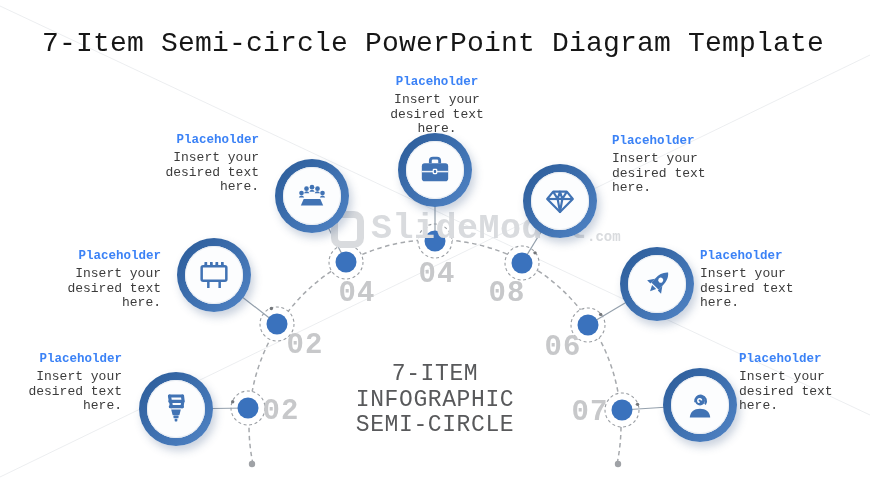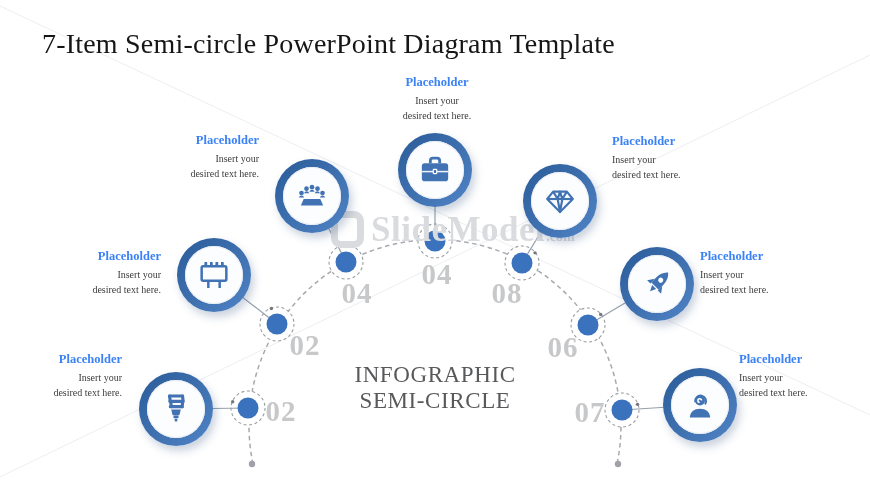--- a/index.html
+++ b/index.html
@@ -1,18 +1,18 @@
 <!DOCTYPE html>
 <html style="--ring-dark: #30619f; --ring-light: #4d80c1; --icon-blue: #4173b4; --dot-blue: #3a72bd; --num-gray: #c7c8ca; --center-gray: #58595b; --wm-gray: #d9dbde;"><head>
 <meta charset="utf-8">
 <style>
   html,body{margin:0;padding:0;background:#fff;}
   .slide{
     position:relative;width:870px;height:489px;background:#ffffff;overflow:hidden;
-    font-family:Liberation Serif, serif;
+    font-family:Liberation Mono, monospace;
   }
   .diagram-svg{position:absolute;left:0;top:0;z-index:1;}
   .slide-title{
     position:absolute;left:42px;top:28px;z-index:4;
     font-size:28px;color:#161616;letter-spacing:0.2px;white-space:nowrap;
   }
   .watermark{
     position:absolute;left:331px;top:211px;z-index:2;display:flex;align-items:center;
     color:var(--wm-gray);pointer-events:none;
   }
@@ -31,21 +31,21 @@
     position:absolute;inset:8px;border-radius:50%;background:#fcfdfe;
     display:flex;align-items:center;justify-content:center;
     box-shadow:inset 0 0 0 1px #e9edf3;
   }
   .num{
     position:absolute;transform:translate(-50%,-50%);z-index:2;
     font-size:29px;font-weight:600;color:var(--num-gray);letter-spacing:1px;
   }
   .label{position:absolute;z-index:3;}
   .label-heading{font-size:12.5px;font-weight:700;color:#3b82f6;margin-bottom:4px;}
-  .label-body{font-size:10px;color:#3c3c3c;line-height:14.5px;}
+  .label-body{font-size:13px;color:#3c3c3c;line-height:14.5px;}
   .center-title{
     position:absolute;left:435px;top:362px;transform:translateX(-50%);z-index:2;
     text-align:center;font-size:23px;color:var(--center-gray);
     line-height:25.5px;letter-spacing:0.6px;white-space:nowrap;
   }
 </style>
 </head>
 <body>
 
 <div class="slide">
@@ -96,20 +96,21 @@
 
   <div class="slide-title">7-Item Semi-circle PowerPoint Diagram Template</div>
 
   <div class="watermark">
     <span class="wm-logo"></span>
     <span class="wm-text">SlideModel</span>
     <span class="wm-suffix">.com</span>
   </div>
 
   <div class="center-title">
+    <div>7-ITEM</div>
     <div>INFOGRAPHIC</div>
     <div>SEMI-CIRCLE</div>
   </div>
 
   <div id="items-host">
       <div class="icon-circle" style="left: 139px; top: 372px;">
         <div class="icon-inner">
           <svg viewBox="0 0 24 24" width="40" height="40">
             <g stroke="var(--icon-blue)" stroke-width="1.9" stroke-linecap="round" fill="none">
               <path d="M8.1 4.2h7.8M8.3 7.4h7.8M8.6 10.6h7.2"></path>

